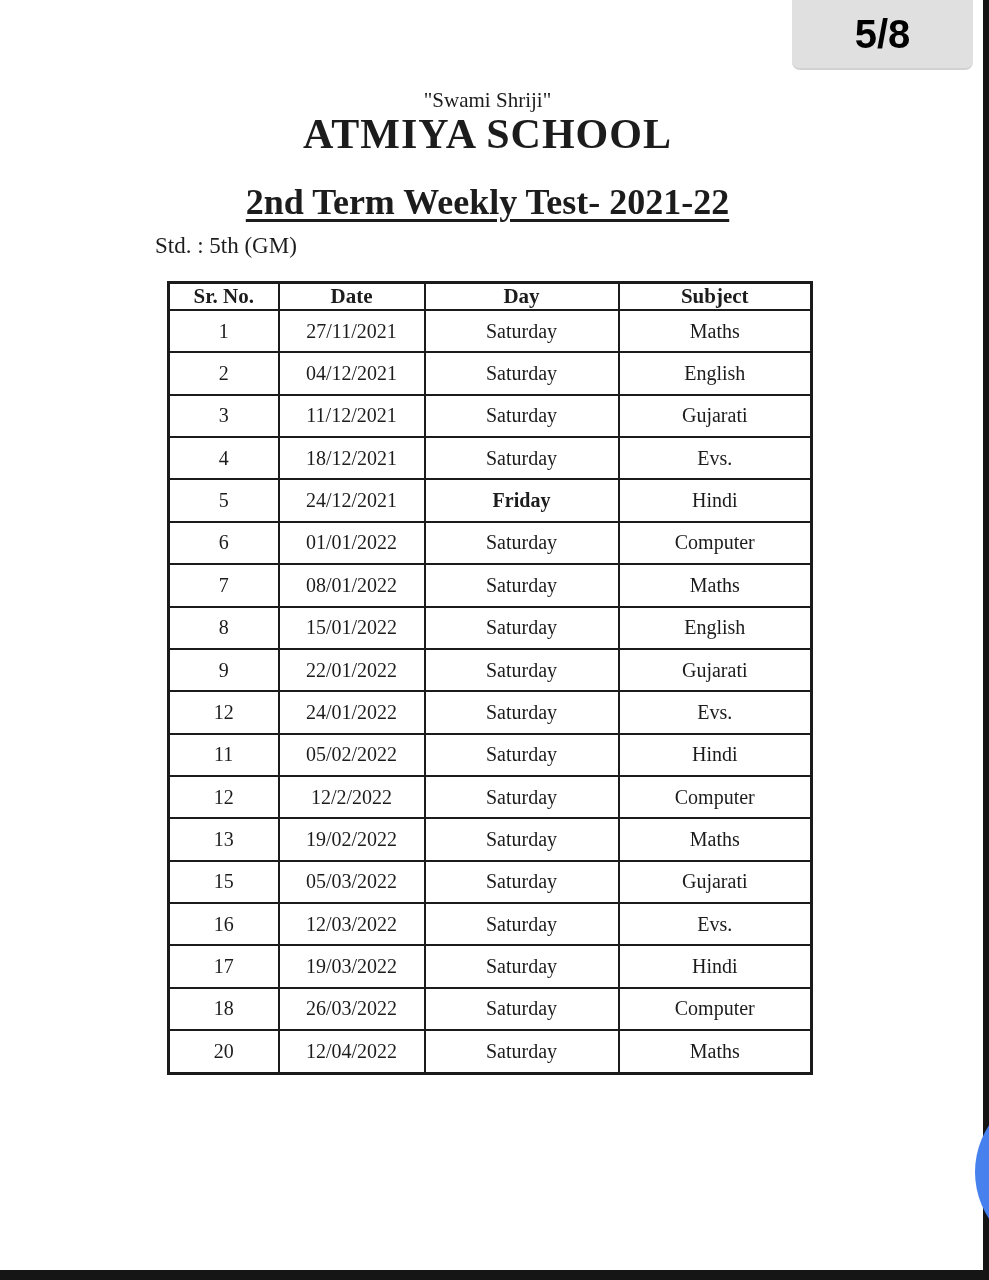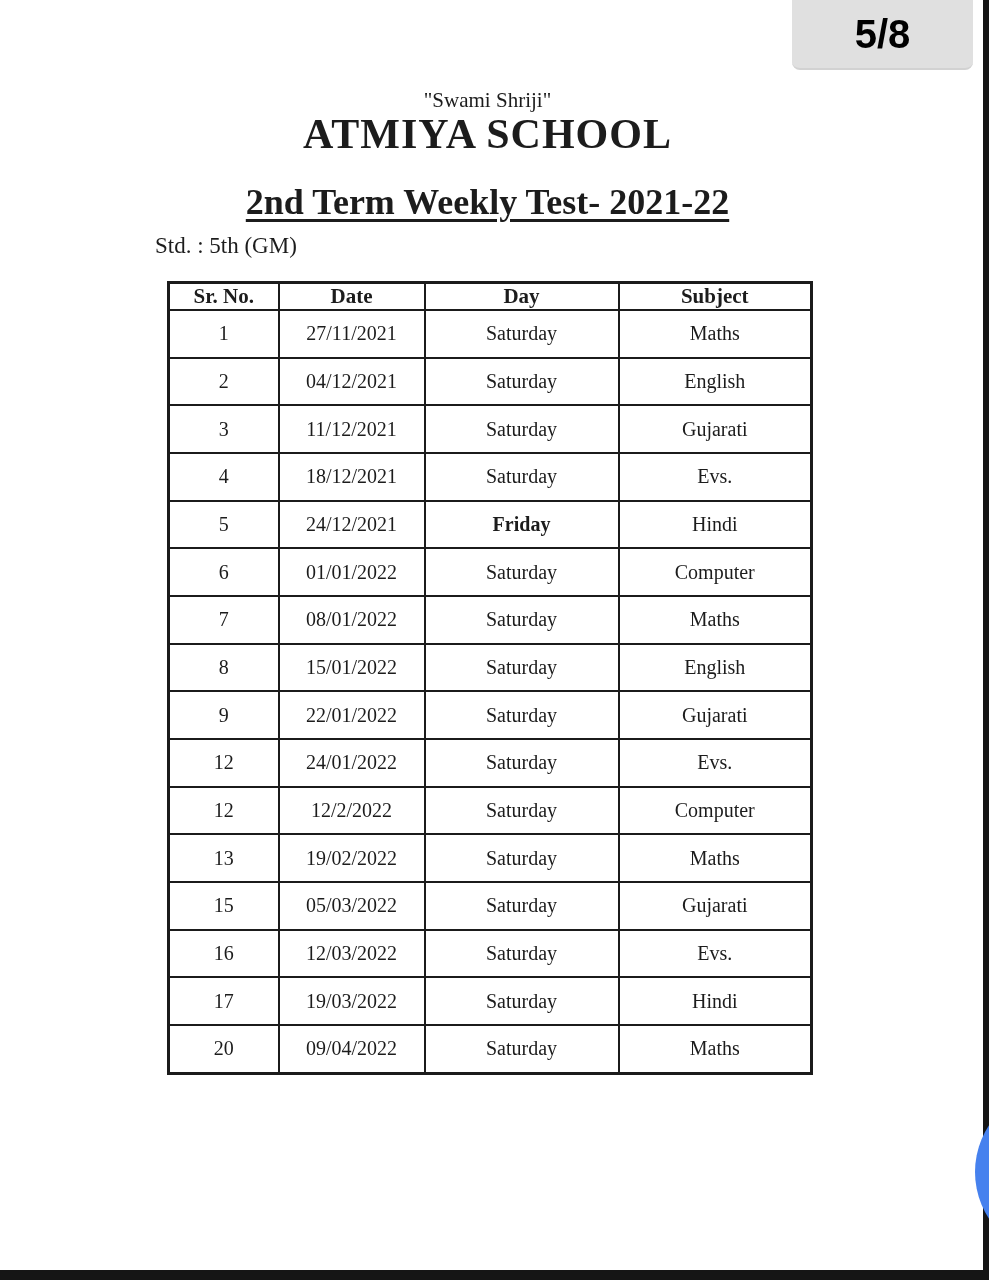--- a/index.html
+++ b/index.html
@@ -200,20 +200,26 @@
           <td>Saturday</td>
           <td>Gujarati</td>
         </tr>
         <tr>
           <td>12</td>
           <td>24/01/2022</td>
           <td>Saturday</td>
           <td>Evs.</td>
         </tr>
         <tr>
+          <td>11</td>
+          <td>05/02/2022</td>
+          <td>Saturday</td>
+          <td>Hindi</td>
+        </tr>
+        <tr>
           <td>12</td>
           <td>12/2/2022</td>
           <td>Saturday</td>
           <td>Computer</td>
         </tr>
         <tr>
           <td>13</td>
           <td>19/02/2022</td>
           <td>Saturday</td>
           <td>Maths</td>
@@ -230,22 +236,28 @@
           <td>Saturday</td>
           <td>Evs.</td>
         </tr>
         <tr>
           <td>17</td>
           <td>19/03/2022</td>
           <td>Saturday</td>
           <td>Hindi</td>
         </tr>
         <tr>
+          <td>18</td>
+          <td>26/03/2022</td>
+          <td>Saturday</td>
+          <td>Computer</td>
+        </tr>
+        <tr>
           <td>20</td>
-          <td>09/04/2022</td>
+          <td>12/04/2022</td>
           <td>Saturday</td>
           <td>Maths</td>
         </tr>
       </tbody>
   </table>
 
   <div class="edge-bar-right"></div>
   <div class="edge-bar-bottom"></div>
 
   <button class="fab" aria-label="floating action button"></button>

